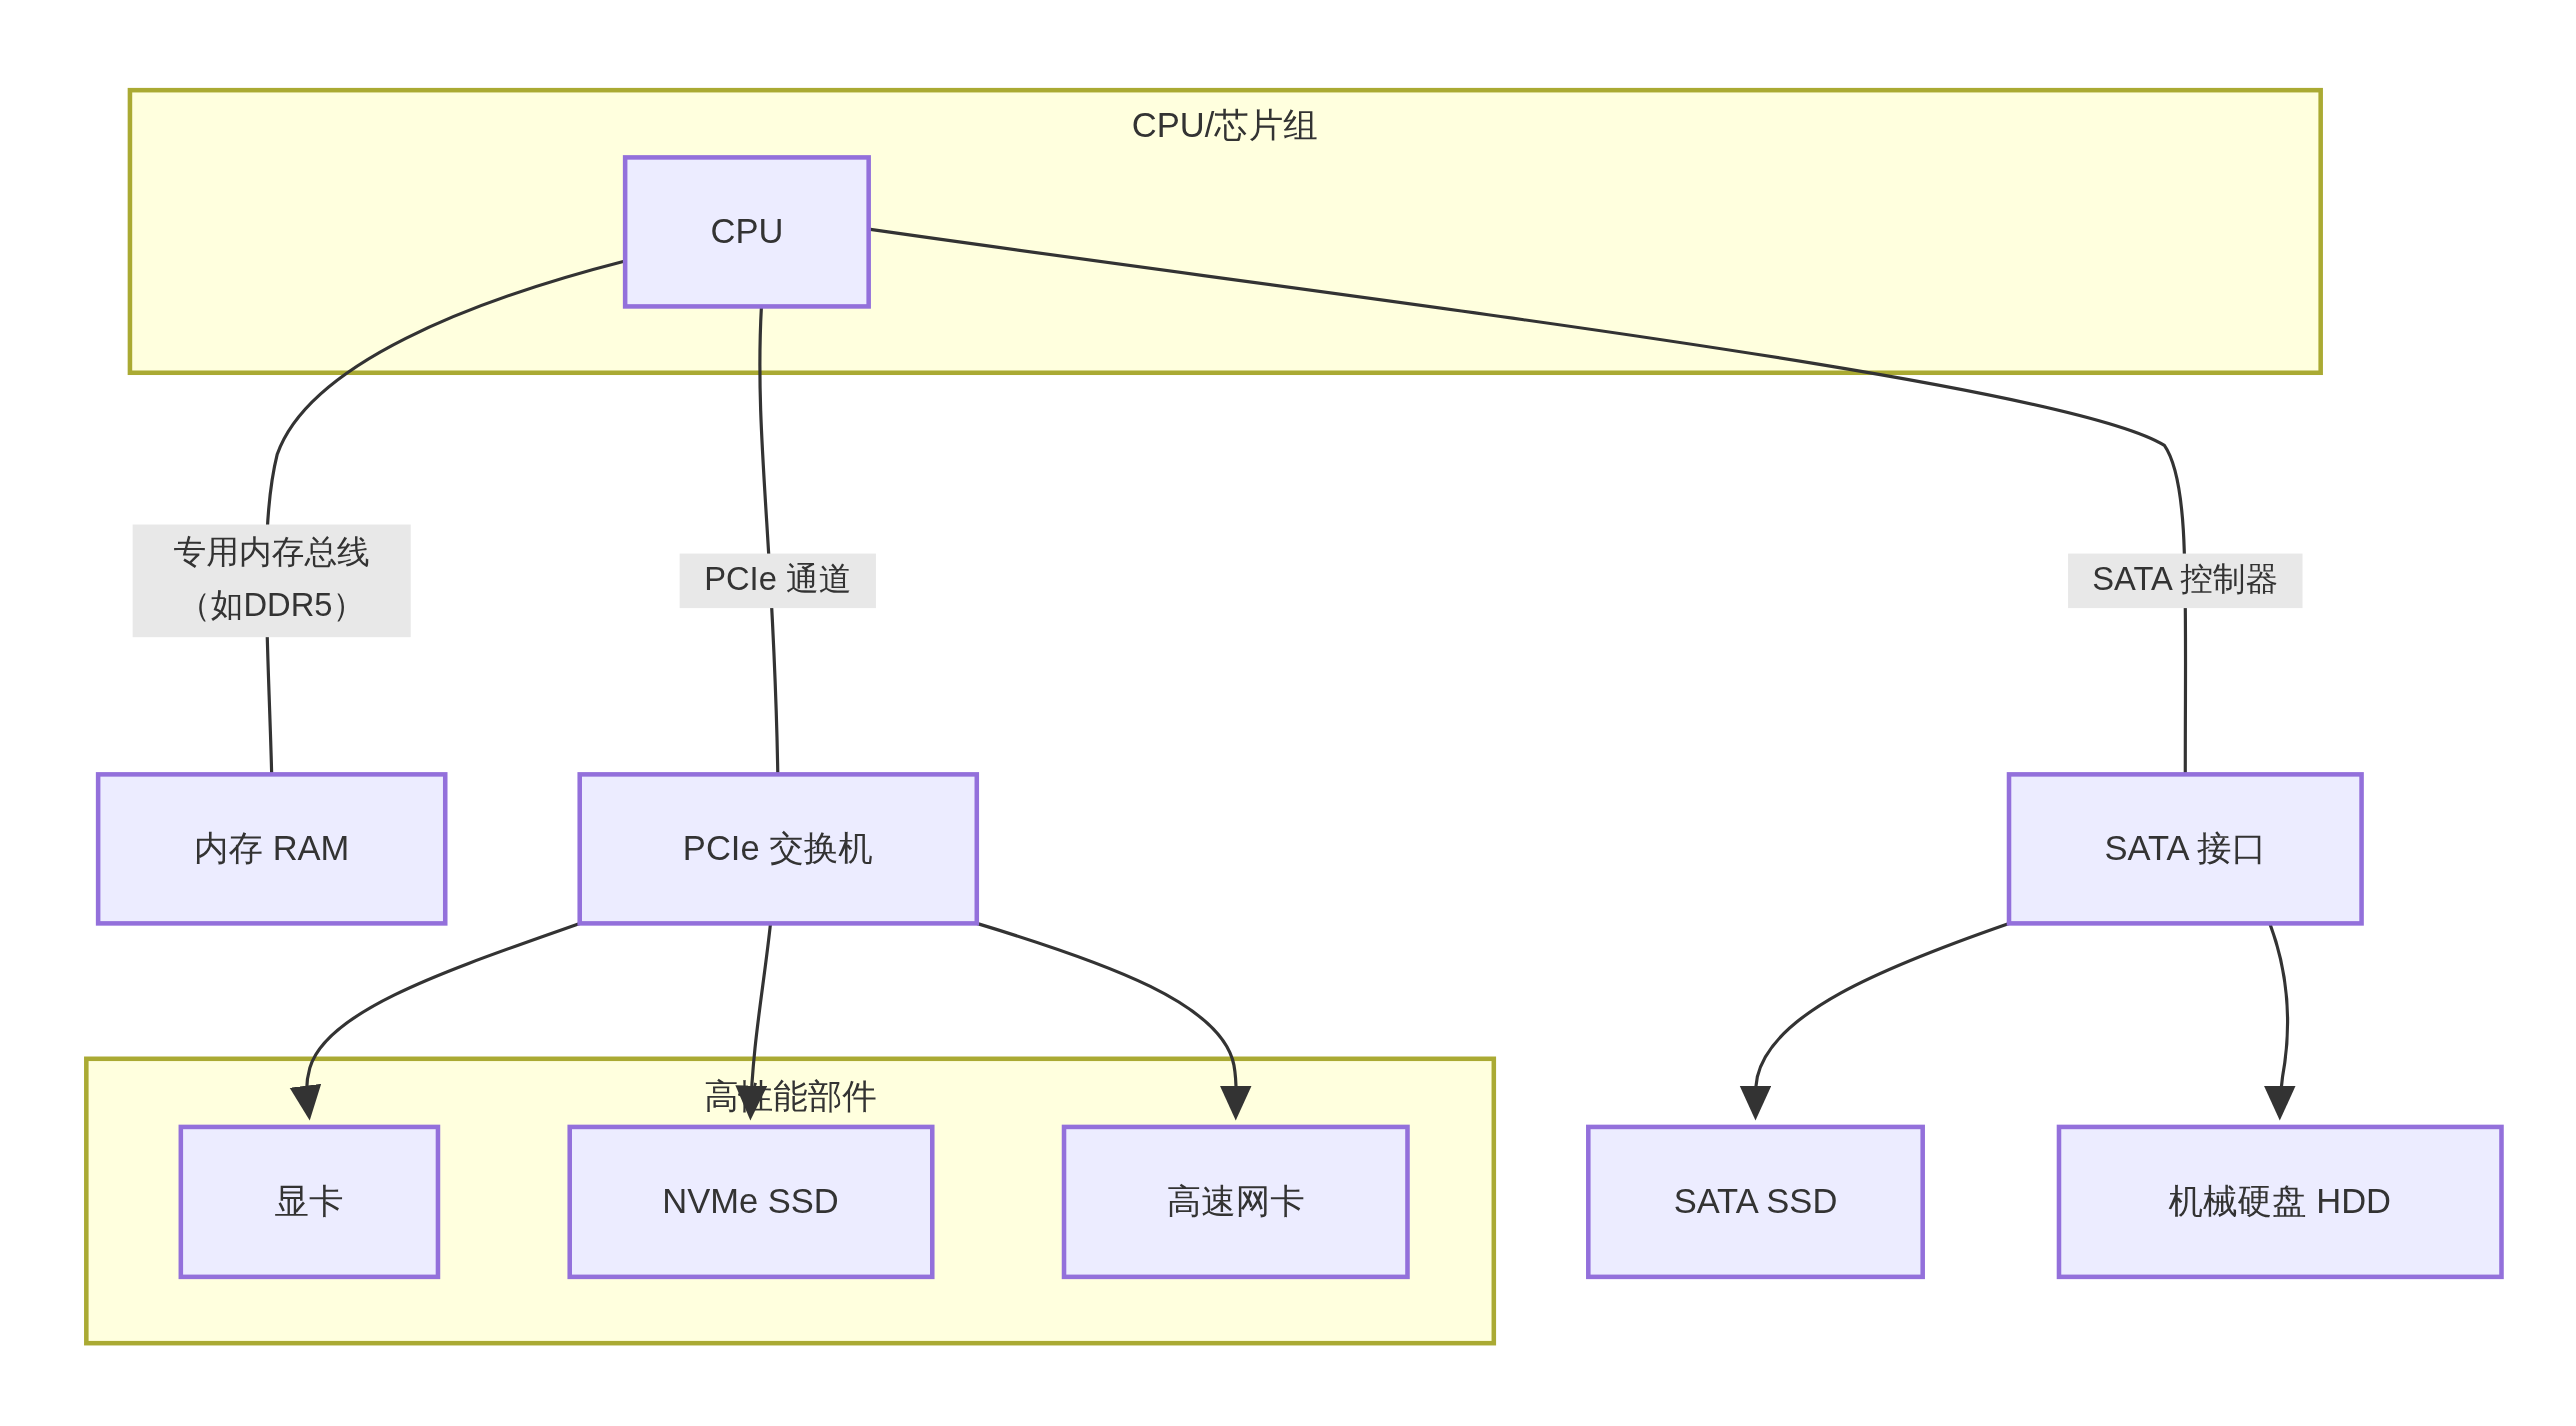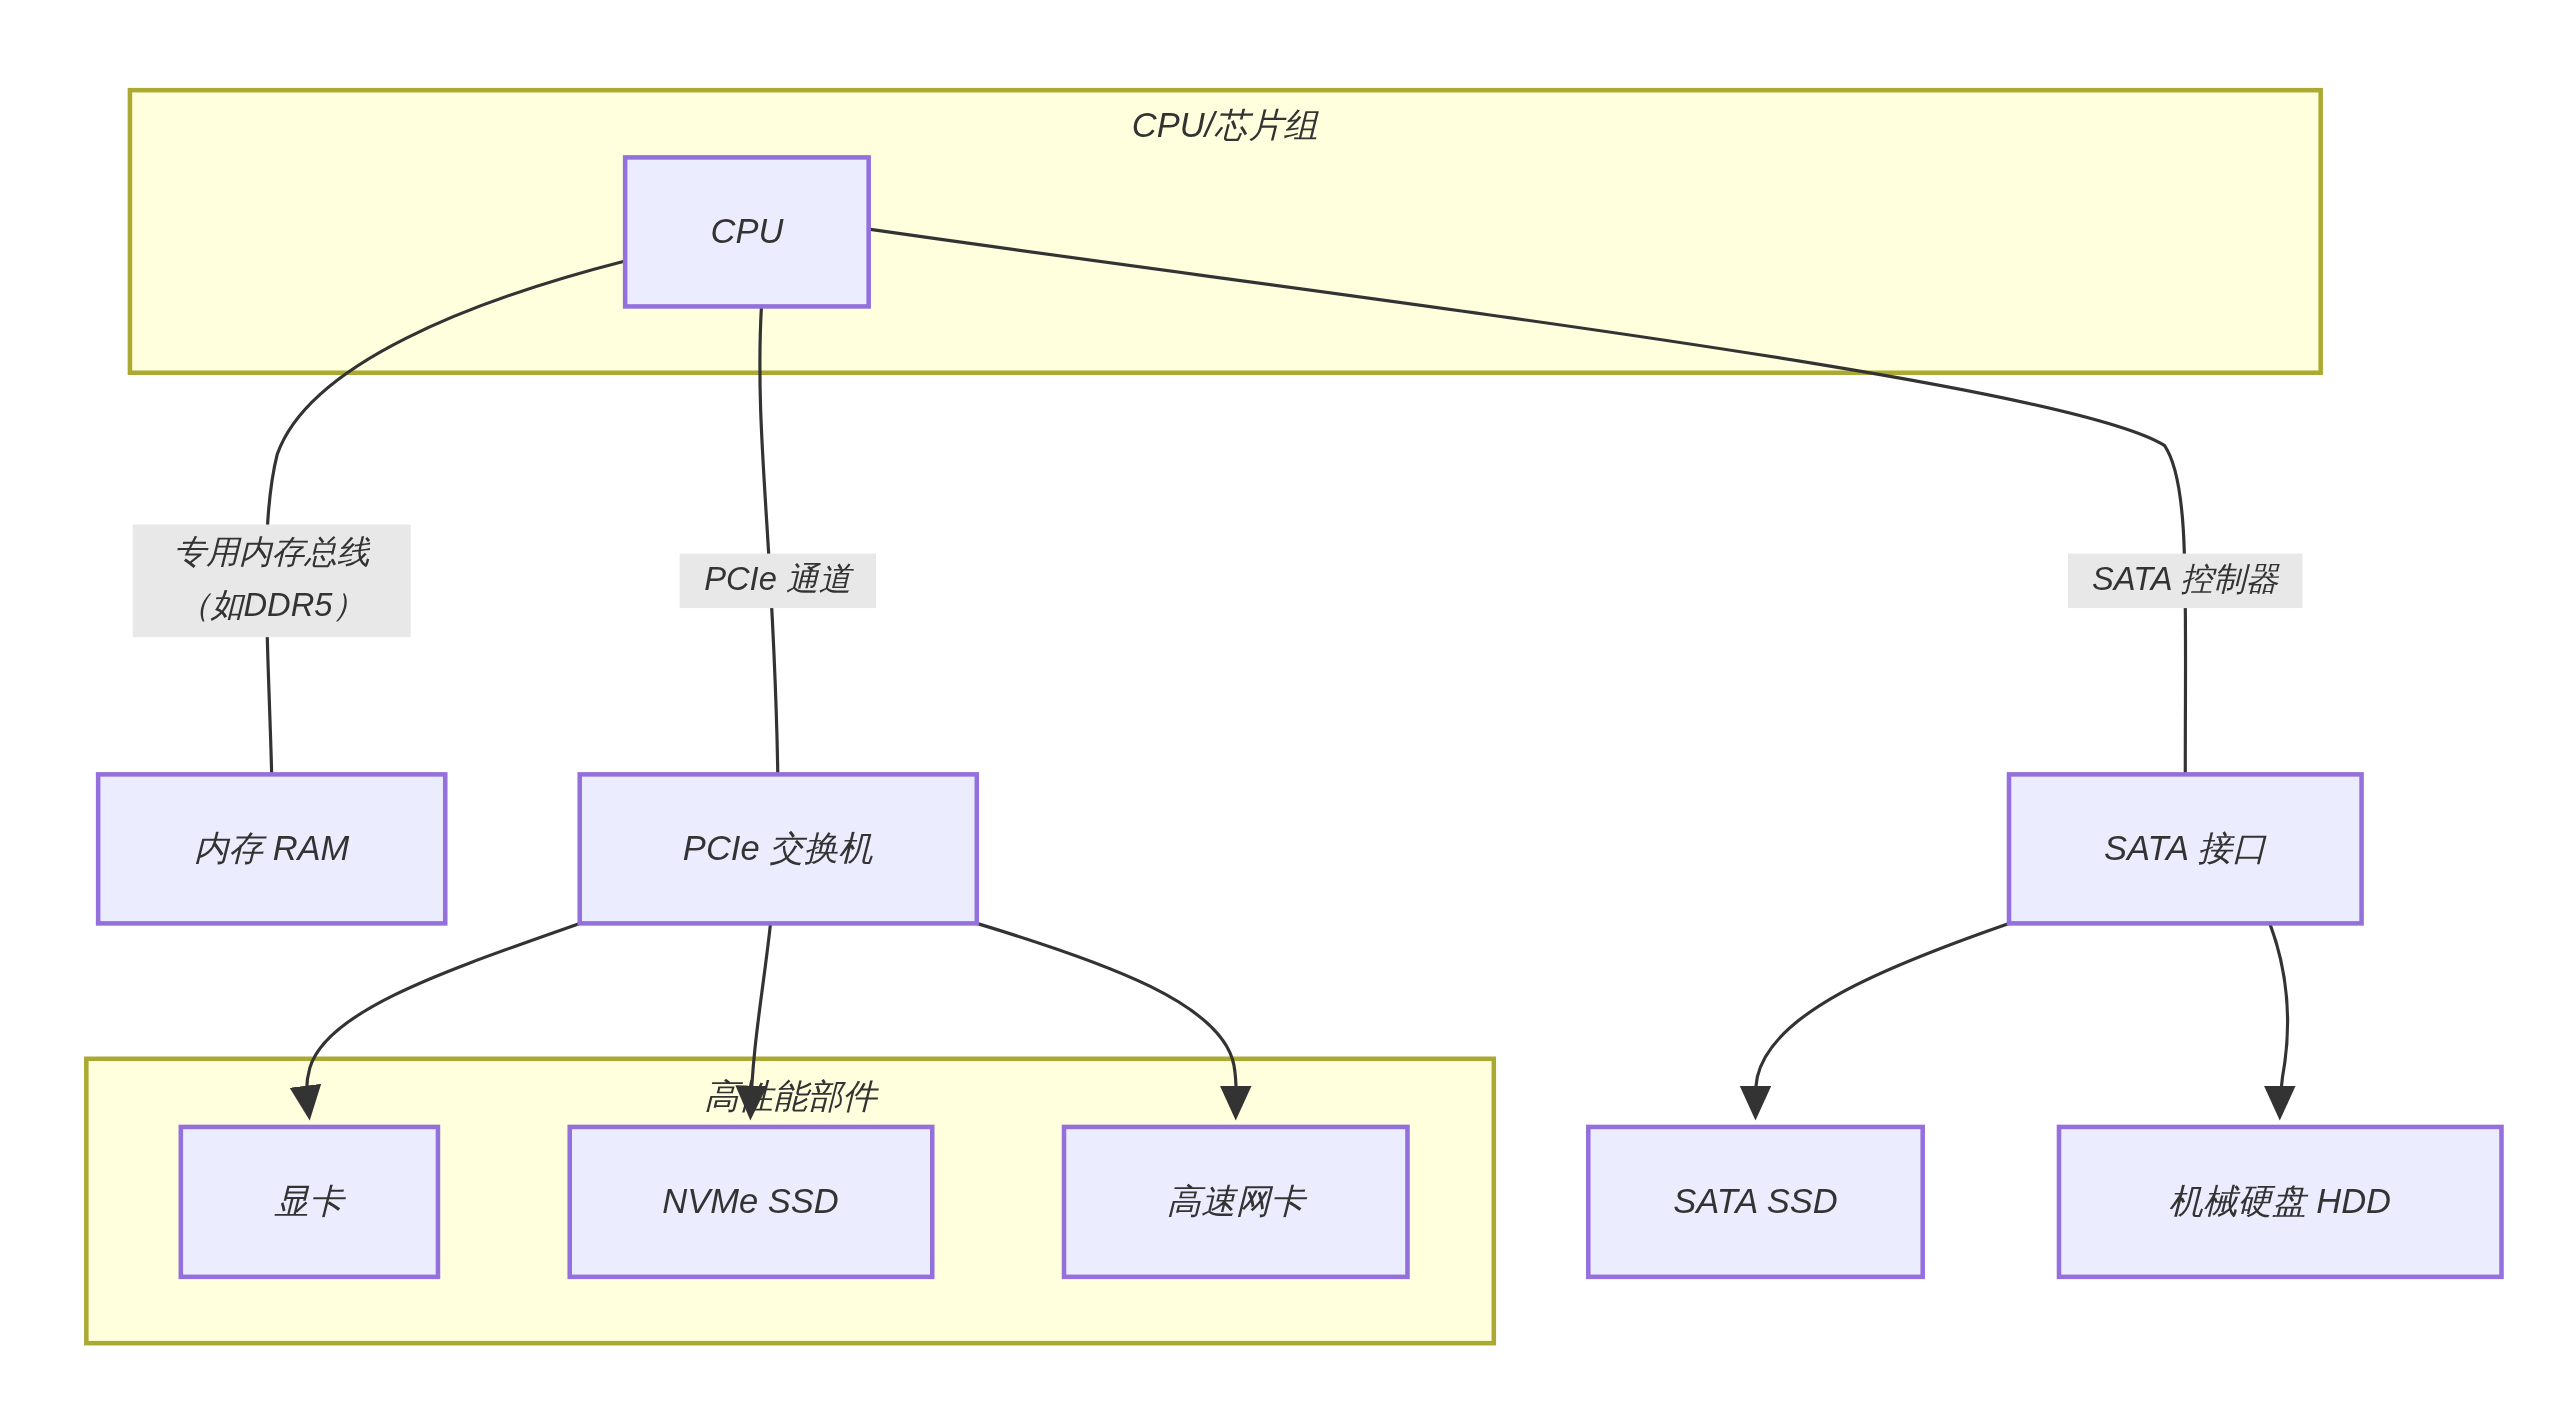--- a/index.html
+++ b/index.html
@@ -10,21 +10,20 @@
   body {
     width: 2576px;
     height: 1427px;
     font-family: "Liberation Sans", "DejaVu Sans", sans-serif;
     overflow: hidden;
   }
   #diagram-root {
     position: relative;
     width: 2344px;
     height: 1427px;
-    font-style: italic;
   }
   svg.flow {
     display: block;
     width: 2576px;
     height: 1427px;
   }
   .cluster-rect {
     fill: #ffffde;
     stroke: #aaaa33;
     stroke-width: 5px;

